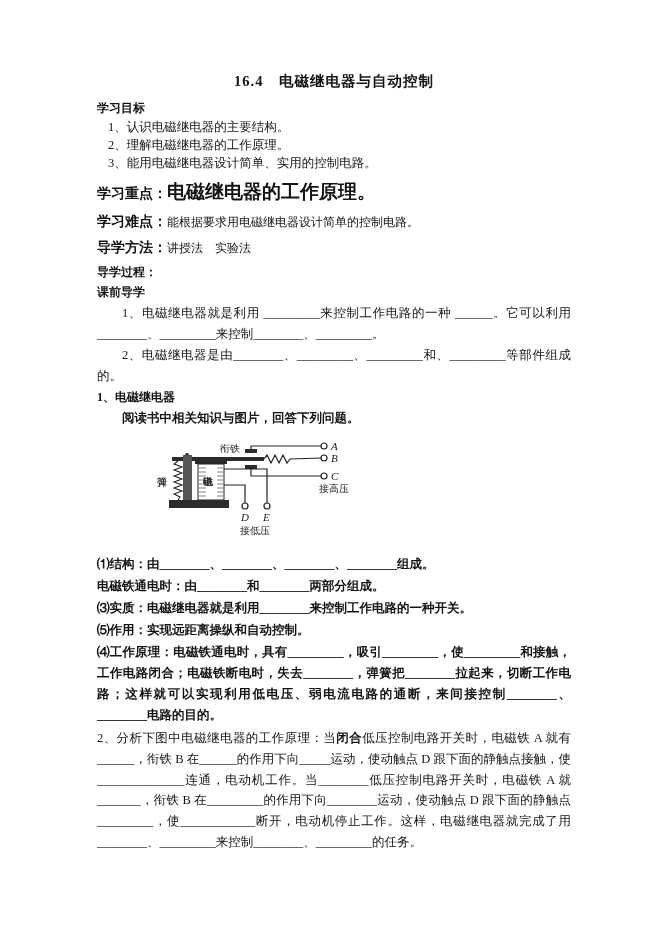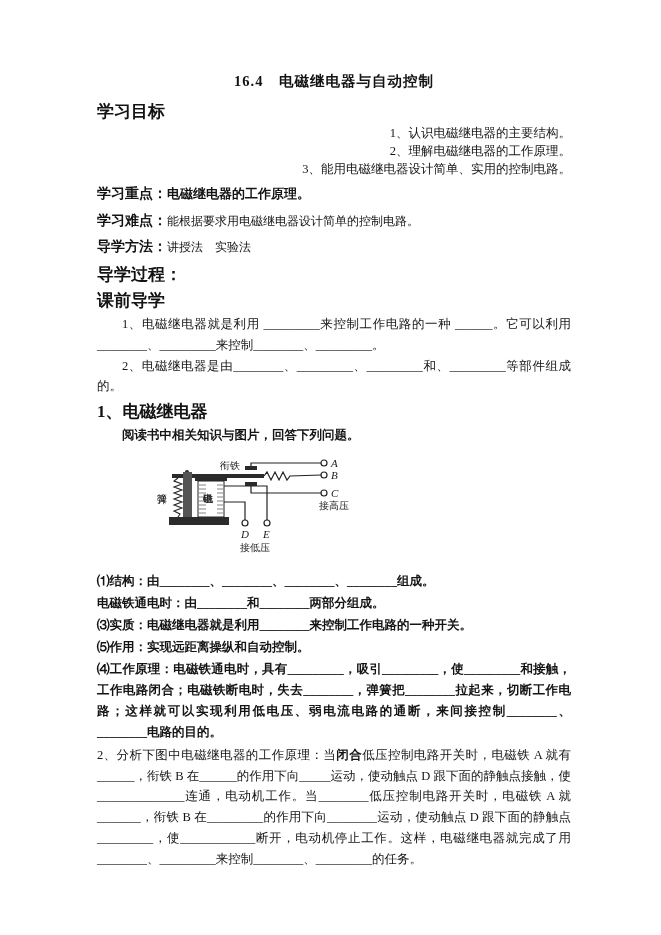--- a/index.html
+++ b/index.html
@@ -25,40 +25,39 @@
   }
   .doc-title {
     text-align: center;
     font-weight: bold;
     font-size: 14.5px;
     letter-spacing: 1px;
     margin: 0 0 9px 0;
   }
   .section-heading {
     font-weight: bold;
-    font-size: 17px;
+    font-size: 12px;
     margin: 3px 0 2px 0;
     font-family: Liberation Serif, serif;
   }
   .objective-list {
     margin: 0 0 2px 0;
   }
   .objective-item {
     padding-left: 11px;
     line-height: 1.42;
     font-size: 12.5px;
-    text-align: right;
   }
   .label-row {
     margin: 6px 0;
     line-height: 1.45;
   }
   .label-row .row-label { font-weight: bold; font-size: 14px; }
   .label-row .row-text { font-size: 12px; }
-  .label-row .row-text-bold { font-weight: bold; font-size: 13px; }
+  .label-row .row-text-bold { font-weight: bold; font-size: 19px; }
   .para {
     line-height: 1.66;
     margin: 0;
     text-align: justify;
   }
   .indent2 { text-indent: 2em; }
   .bold { font-weight: bold; }
   .question {
     font-weight: bold;
     line-height: 1.68;

